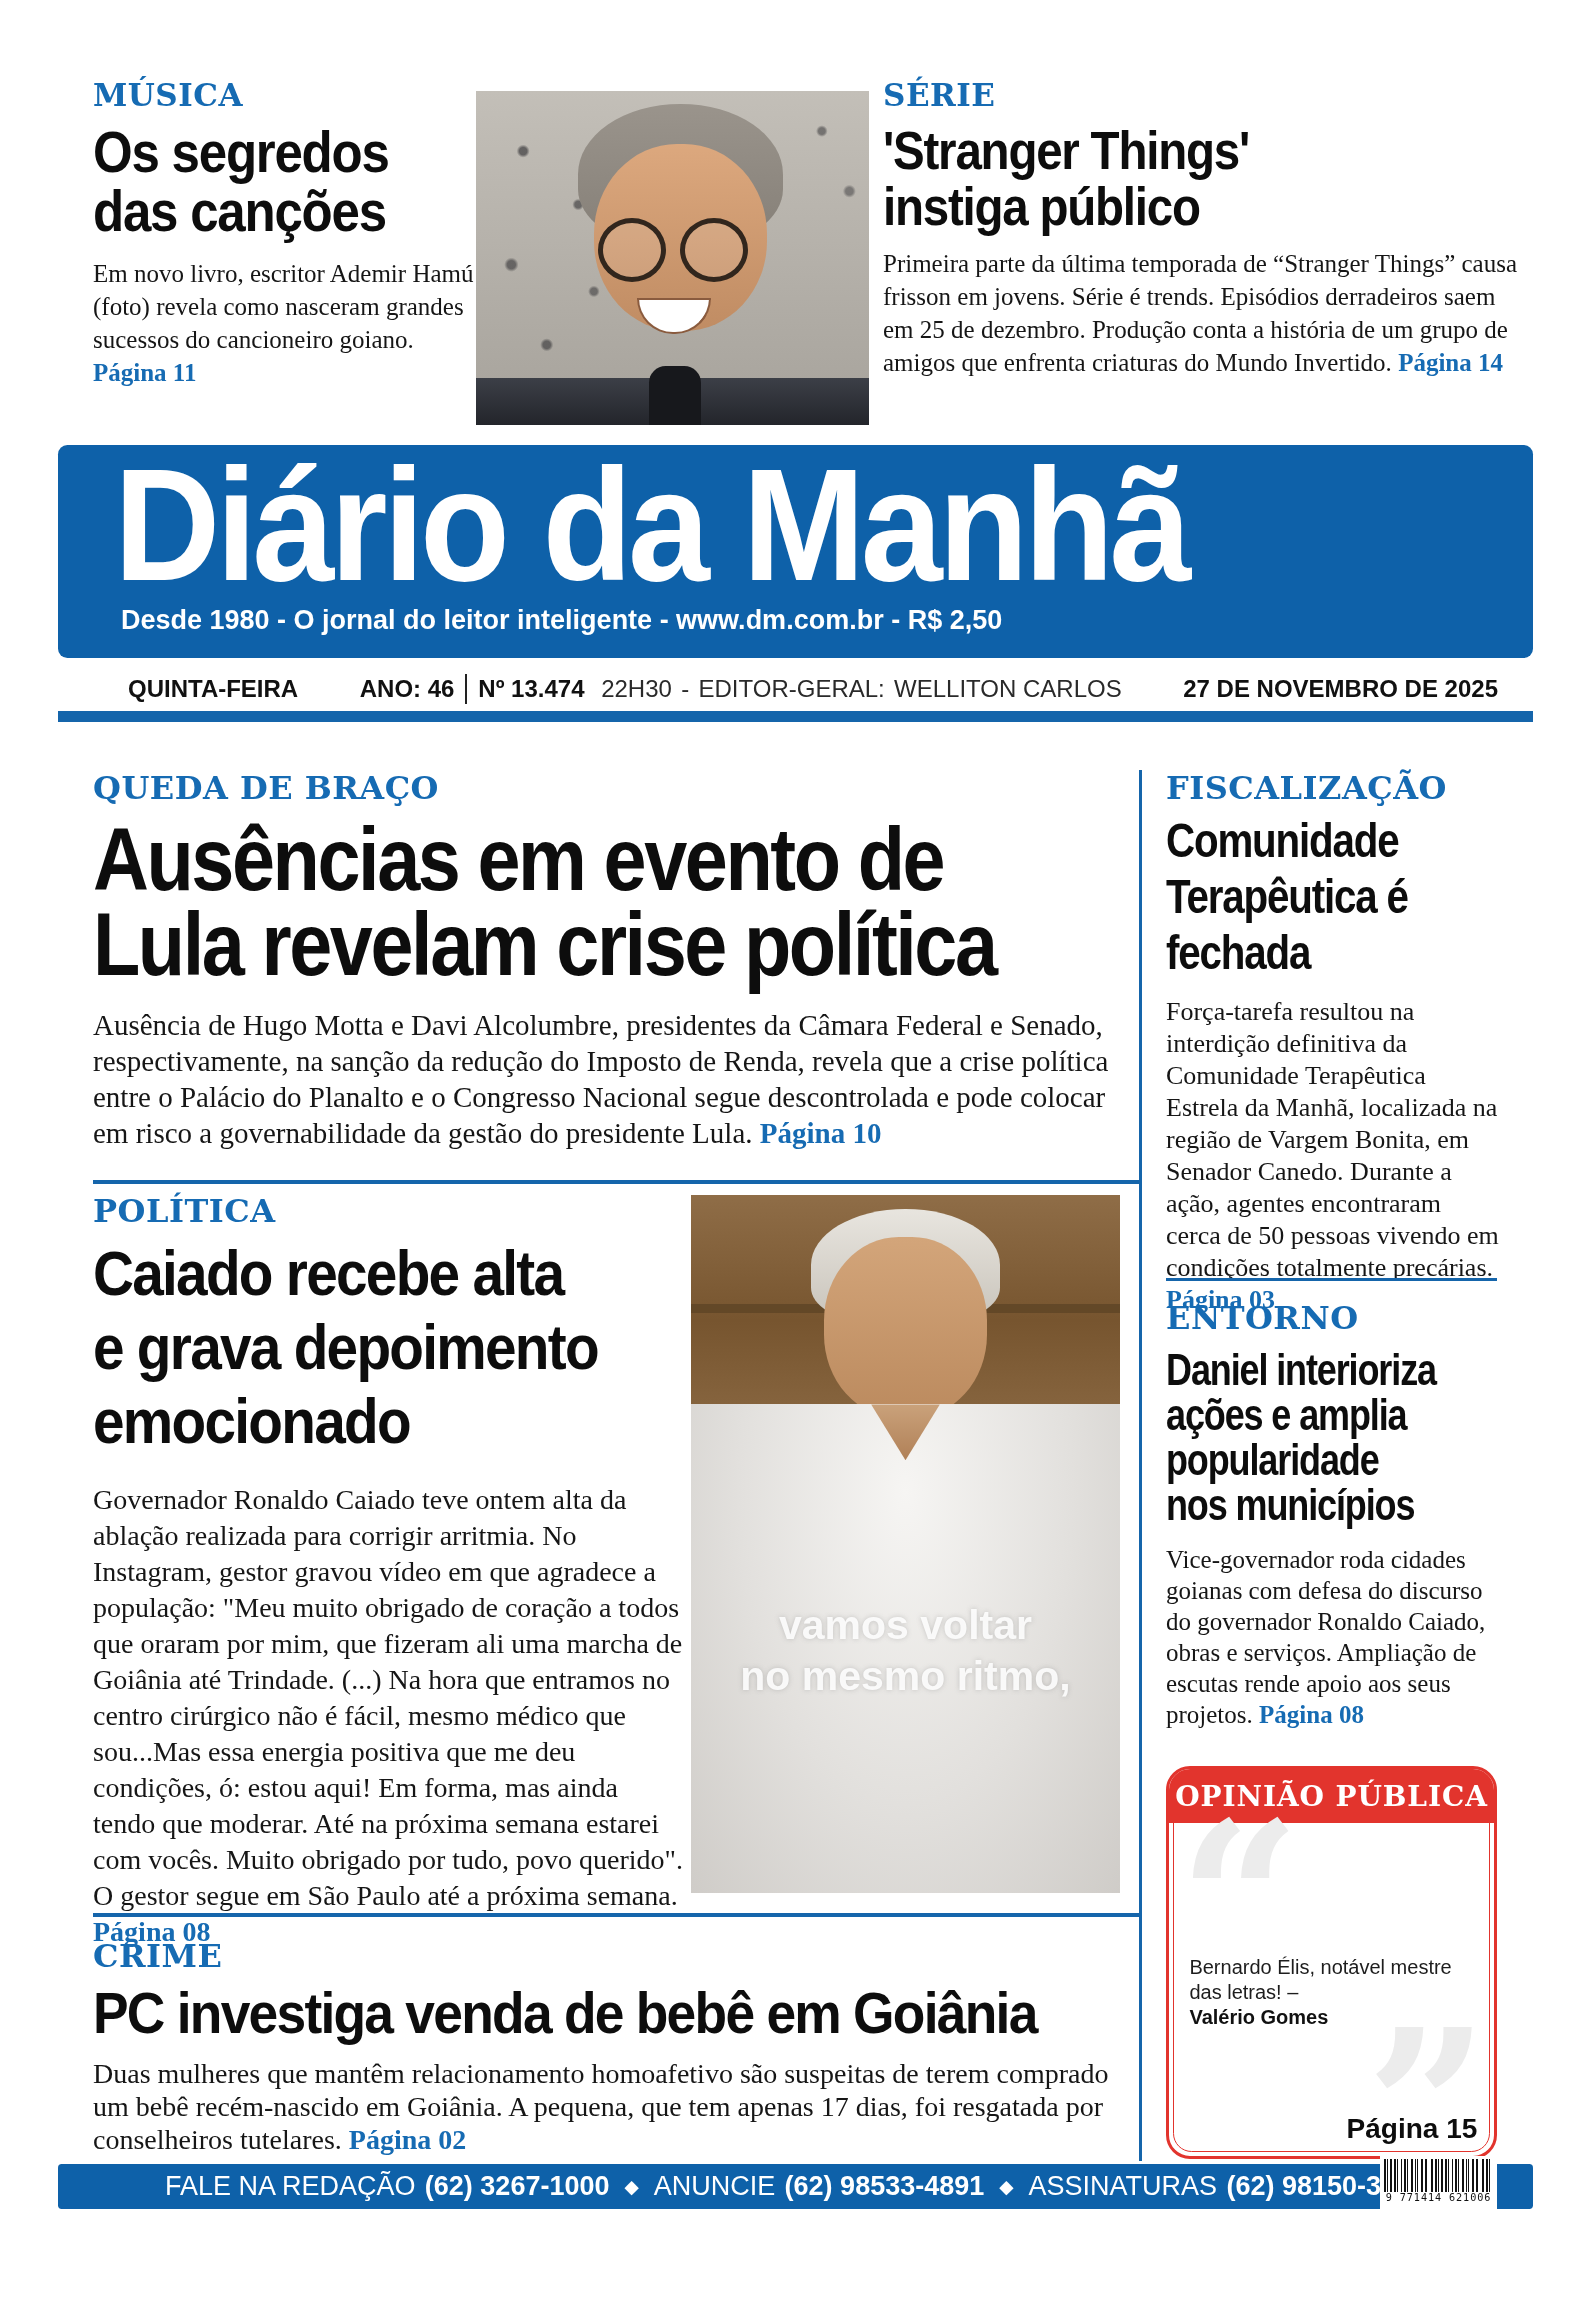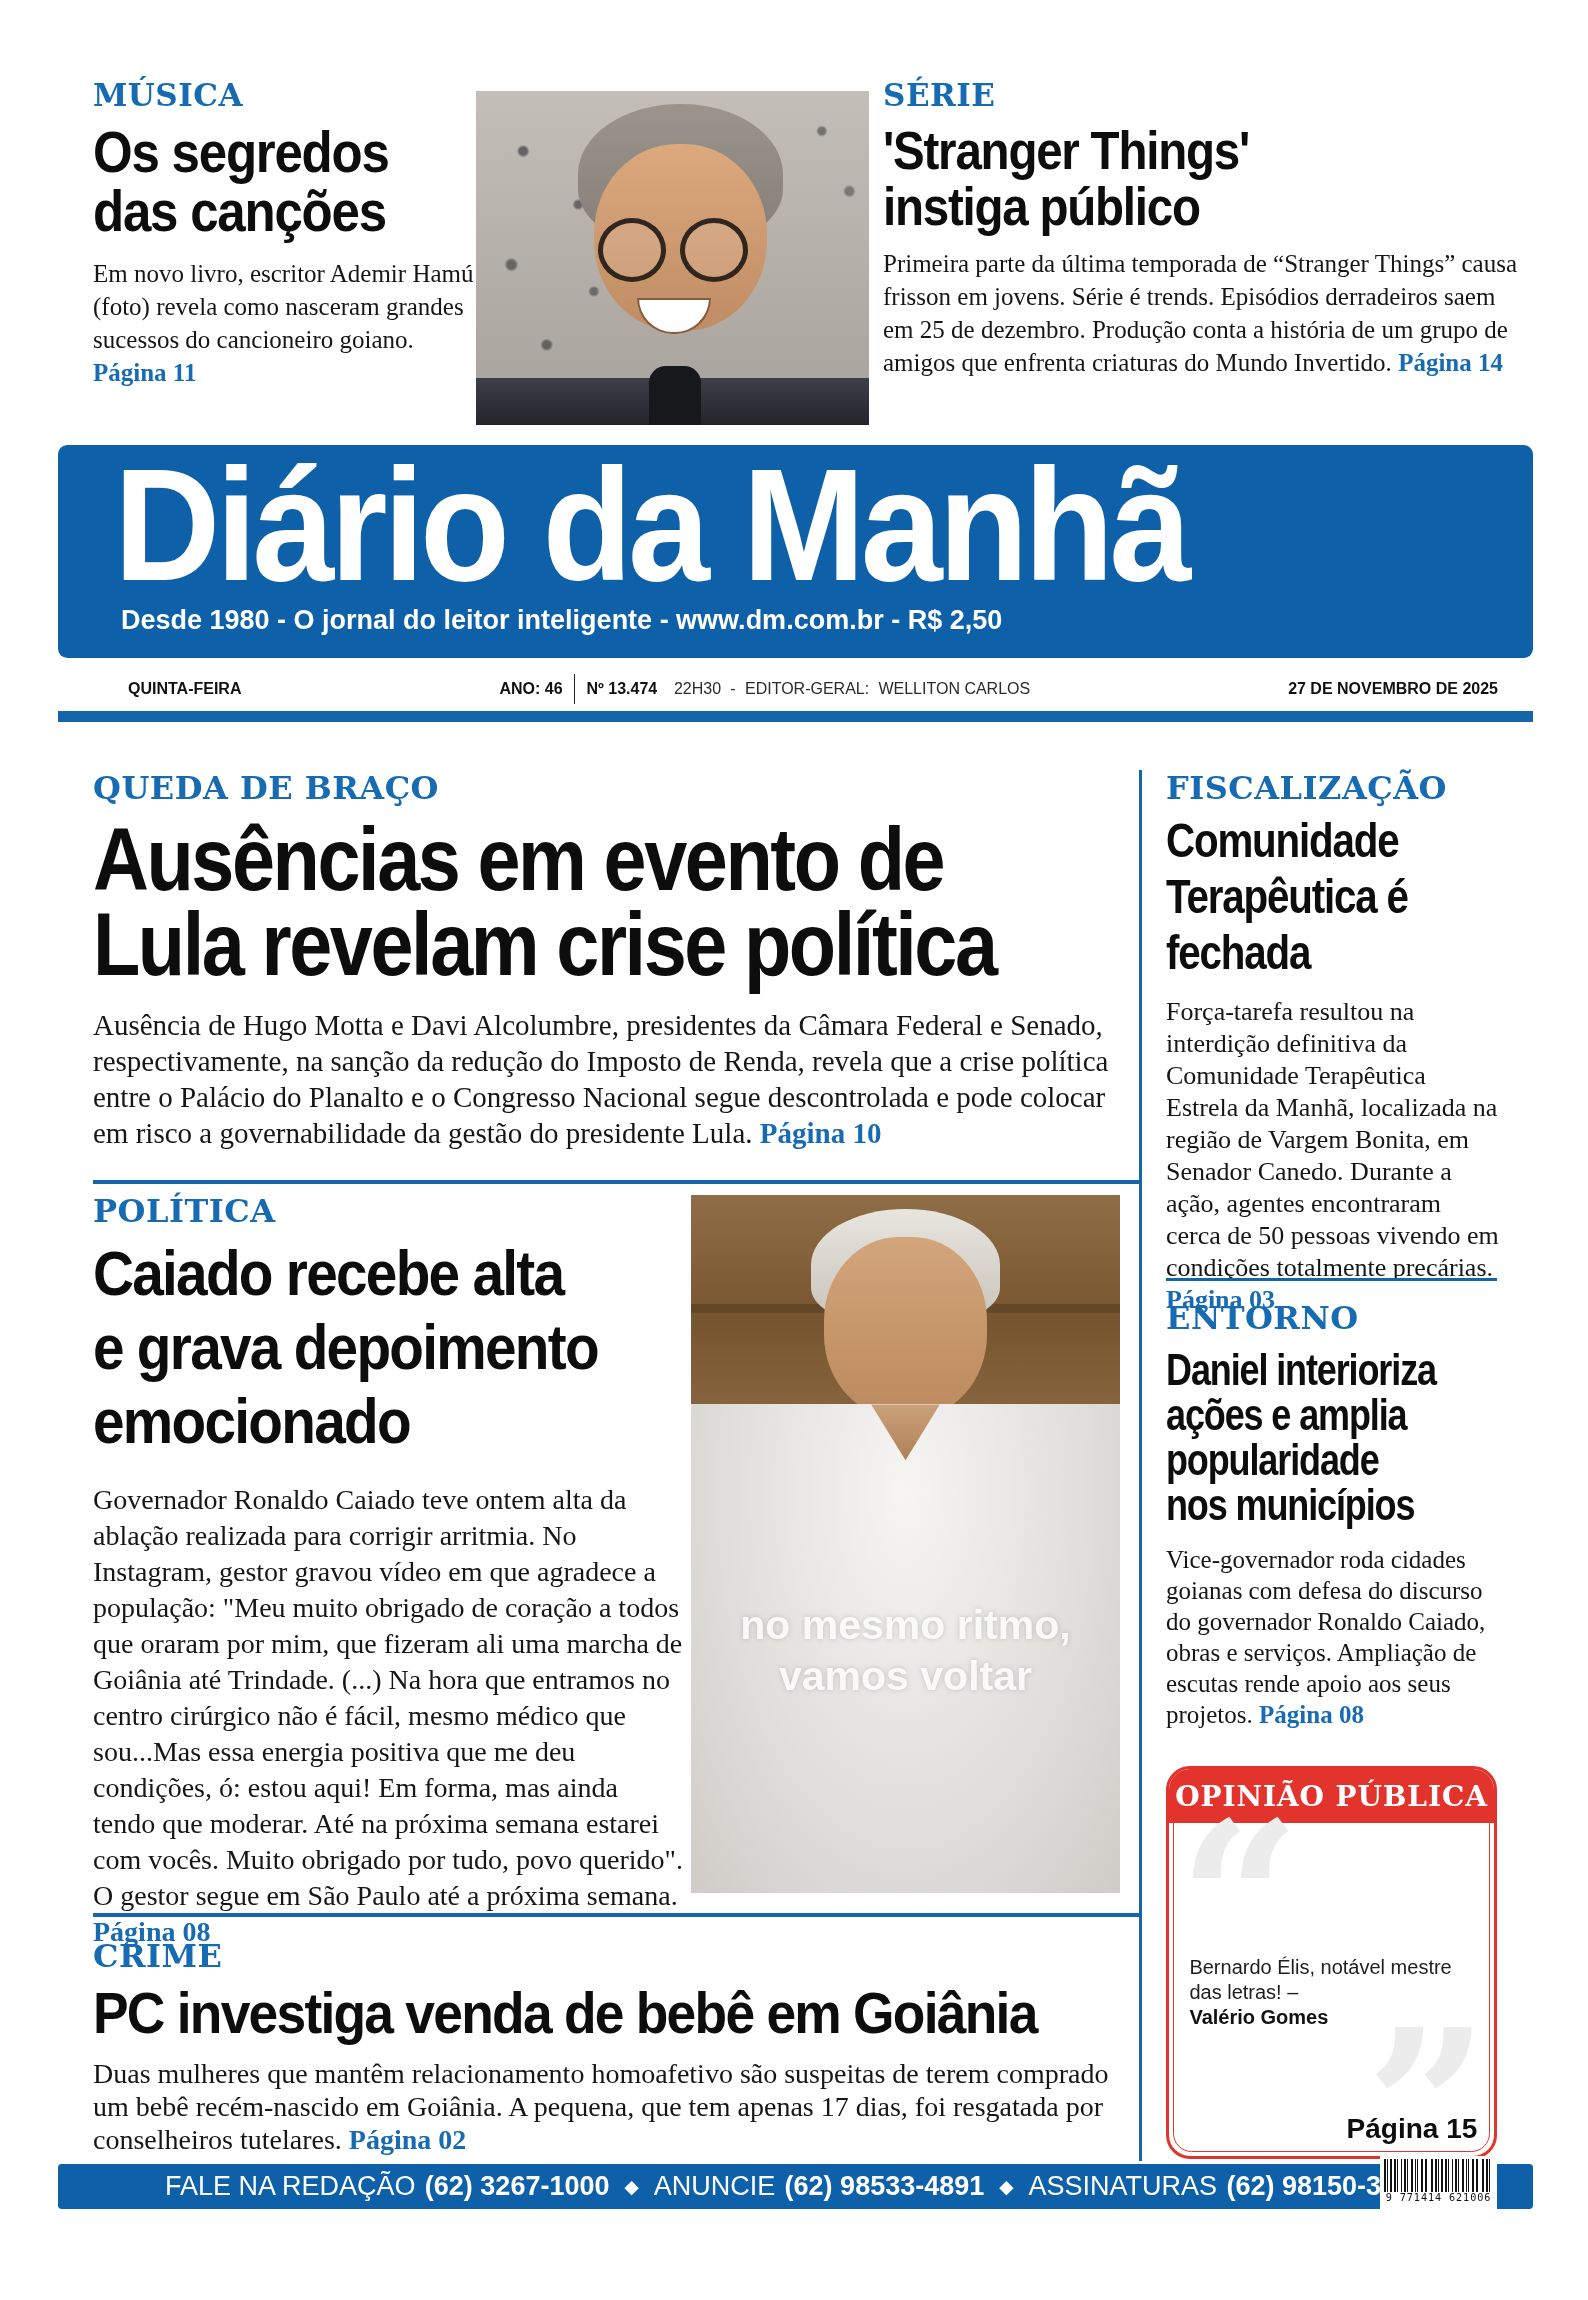--- a/index.html
+++ b/index.html
@@ -40,21 +40,21 @@
   .badge-dm{position:absolute;left:0;right:0;top:30px;text-align:center;color:#fff;
             font-family:"DejaVu Serif",serif;font-weight:bold;font-size:48px;line-height:1;}
   .badge-45{position:absolute;left:52px;top:78px;font-weight:bold;font-size:65px;line-height:1;
             font-family:"Liberation Sans",sans-serif;}
   .badge-45 .b4{color:#fff;}
   .badge-45 .b5{color:#c9a23f;margin-left:-7.4px;}
   .badge-since{position:absolute;left:48px;top:147px;color:#fff;font-size:10.2px;letter-spacing:1.9px;
                font-family:"DejaVu Serif",serif;font-weight:bold;}
   
   .dateline{left:58px;top:670px;width:1475px;height:37px;display:flex;align-items:center;
-            justify-content:space-between;padding:0;box-sizing:border-box;font-size:16px;}
+            justify-content:space-between;padding:0;box-sizing:border-box;font-size:24px;}
   .dl-b{font-weight:bold;}
   .dl-light{color:#2a2a2a;}
   .vbar{display:inline-block;width:1.9px;height:30px;background:#222;margin:0 11px;vertical-align:middle;}
   
   .photo{overflow:hidden;}
   .photo1{left:476px;top:91px;width:393px;height:334px;background:linear-gradient(180deg,#c3bfb8,#a6a29b);}
   .p1-dots{position:absolute;inset:0;background-image:
     radial-gradient(9.3px 9.3px at 12% 18%,rgba(25,25,30,.55) 40%,transparent 70%),
     radial-gradient(8.3px 8.3px at 26% 34%,rgba(25,25,30,.5) 40%,transparent 70%),
     radial-gradient(10.2px 10.2px at 9% 52%,rgba(25,25,30,.5) 40%,transparent 70%),
@@ -196,22 +196,22 @@
 </div>
 
 <div class="abs photo photo2">
   <div class="p2-shelf1"></div>
   <div class="p2-shelf2"></div>
   <div class="p2-hair"></div>
   <div class="p2-face"></div>
   <div class="p2-shirt"></div>
   <div class="p2-collar"></div>
   <div class="p2-caption">
+    <div>vamos voltar</div>
     <div>no mesmo ritmo,</div>
-    <div>vamos voltar</div>
   </div>
 </div>
 
 <div class="abs rule" style="left:93px;top:1913px;width:1046px;height:3.7px;"></div>
 
 <div class="abs" style="left:93px;top:1940px;width:1048px;">
   <div class="kicker">CRIME</div>
   <div class="hl hl-crime" style="margin-top:11px;">
     <div>PC investiga venda de bebê em Goiânia</div>
   </div>

